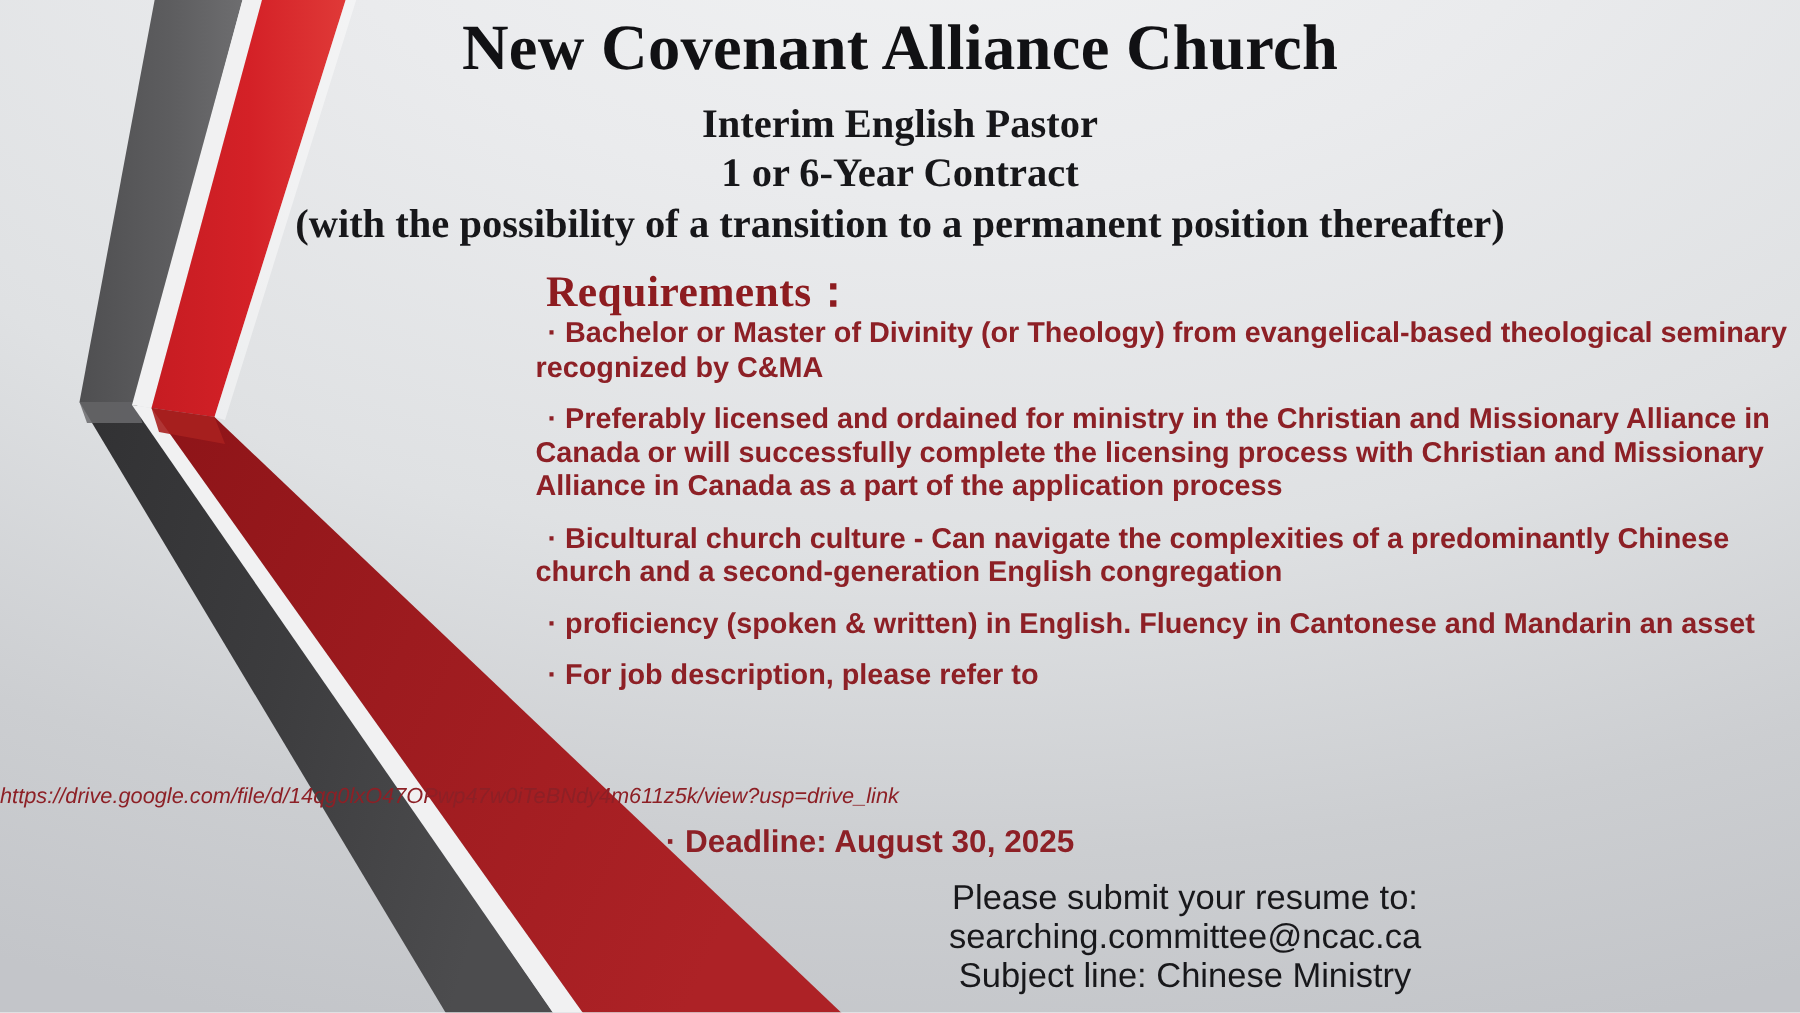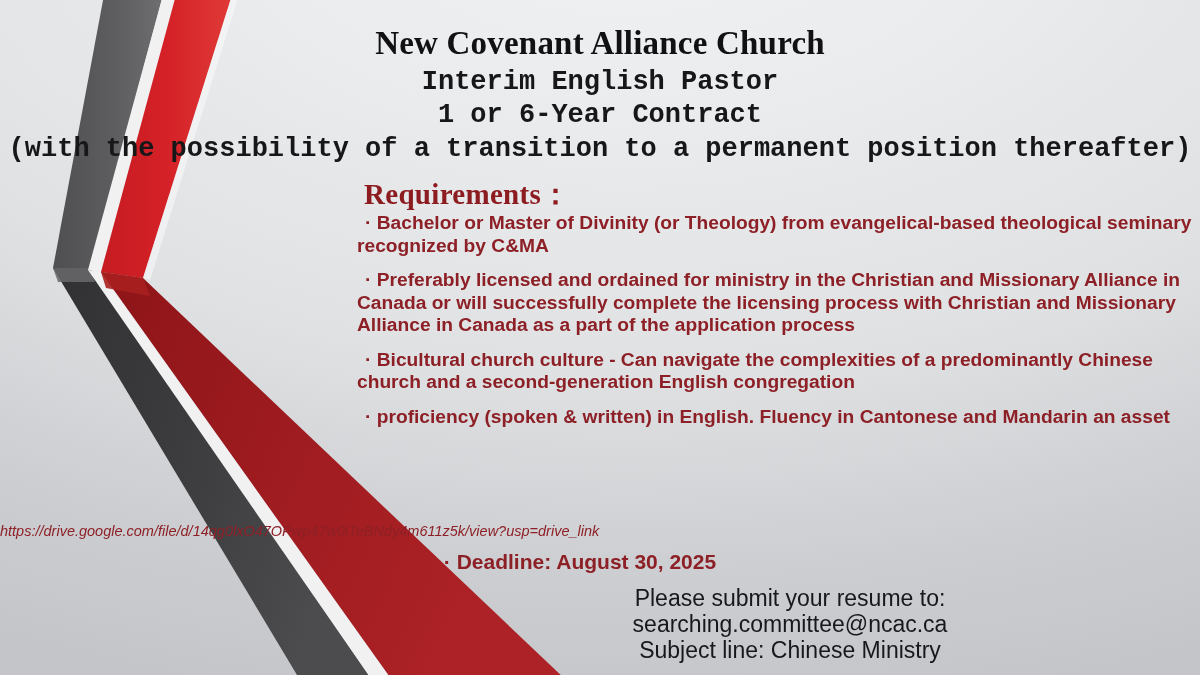--- a/index.html
+++ b/index.html
@@ -44,33 +44,32 @@
   }
 
   .church-title {
     position: absolute;
     left: 0;
     top: 8px;
     width: 1200px;
     text-align: center;
     font-family: "Liberation Serif", serif;
     font-weight: bold;
-    font-size: 33px;
+    font-size: 43px;
     letter-spacing: 0.2px;
     color: #111114;
-    margin-top: 17px;
   }
 
   .subtitle-block {
     position: absolute;
     left: 0;
     top: 66px;
     width: 1200px;
     text-align: center;
-    font-family: Liberation Mono, monospace;
+    font-family: Liberation Serif, serif;
     font-weight: bold;
     color: #17171a;
   }
   .subtitle-line-1 { font-size: 27px; line-height: 33px; }
   .subtitle-line-2 { font-size: 27px; line-height: 33px; }
   .subtitle-line-3 { font-size: 27px; line-height: 34px; }
 
   .requirements-heading {
     position: absolute;
     left: 364px;
@@ -195,20 +194,21 @@
       <div class="subtitle-line-3">(with the possibility of a transition to a permanent position thereafter)</div>
     </div>
 
     <div class="requirements-heading">Requirements：</div>
 
     <div class="requirements-list">
       <div class="requirement-item">· Bachelor or Master of Divinity (or Theology) from evangelical-based theological seminary recognized by C&amp;MA</div>
       <div class="requirement-item">· Preferably licensed and ordained for ministry in the Christian and Missionary Alliance in Canada or will successfully complete the licensing process with Christian and Missionary Alliance in Canada as a part of the application process</div>
       <div class="requirement-item">· Bicultural church culture - Can navigate the complexities of a predominantly Chinese church and a second-generation English congregation</div>
       <div class="requirement-item">· proficiency (spoken &amp; written) in English. Fluency in Cantonese and Mandarin an asset</div>
+      <div class="requirement-item">· For job description, please refer to</div>
     </div>
 
     <div class="url-line">https://drive.google.com/file/d/14qg0lxO47OPwp47w0iTeBNdy4m611z5k/view?usp=drive_link</div>
 
     <div class="deadline-line">· Deadline: August 30, 2025</div>
 
     <div class="contact-block">
       <div class="contact-line">Please submit your resume to:</div>
       <div class="contact-line">searching.committee@ncac.ca</div>
       <div class="contact-line">Subject line: Chinese Ministry</div>

